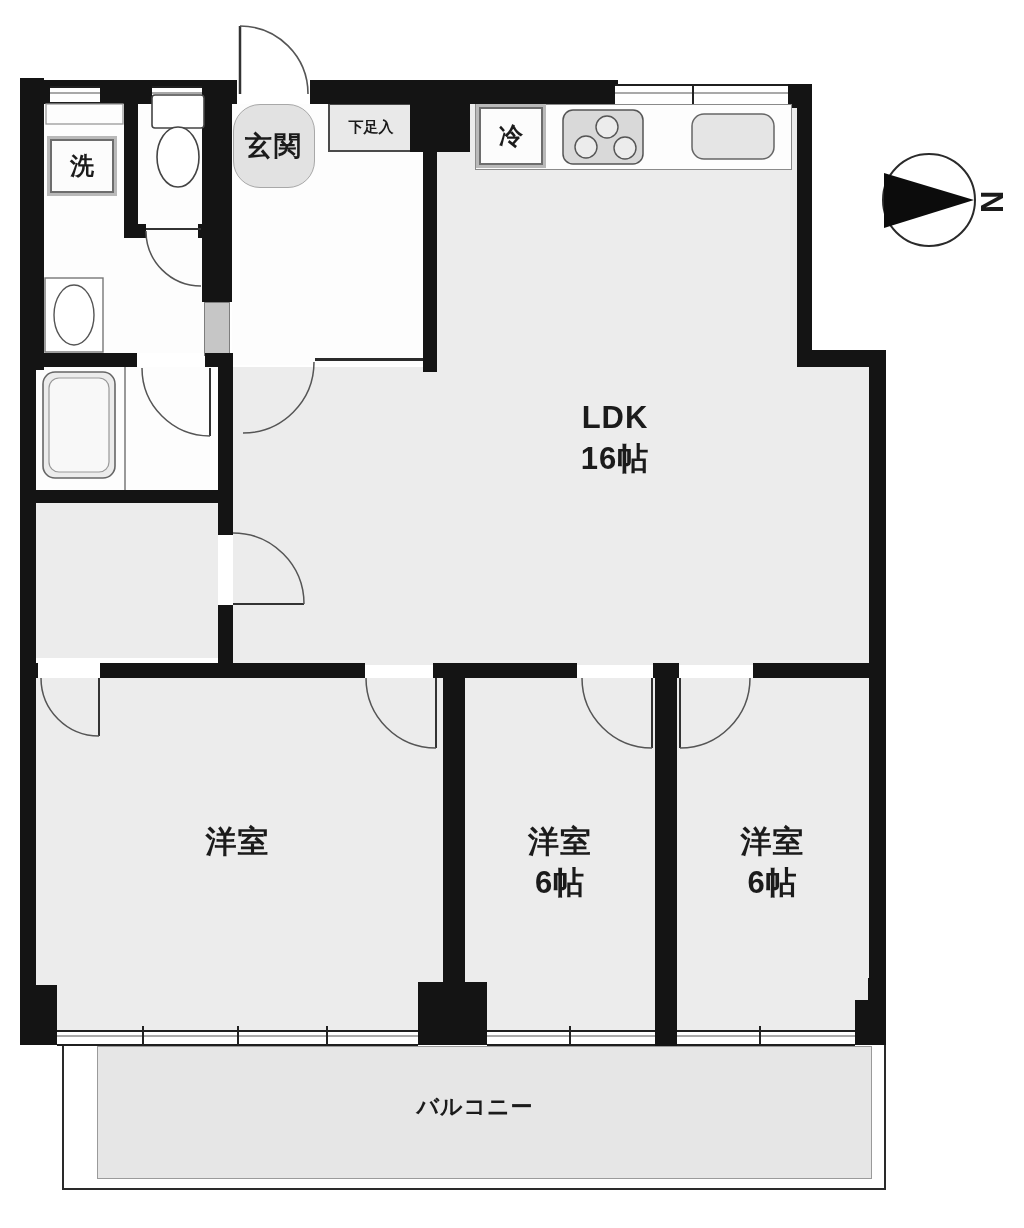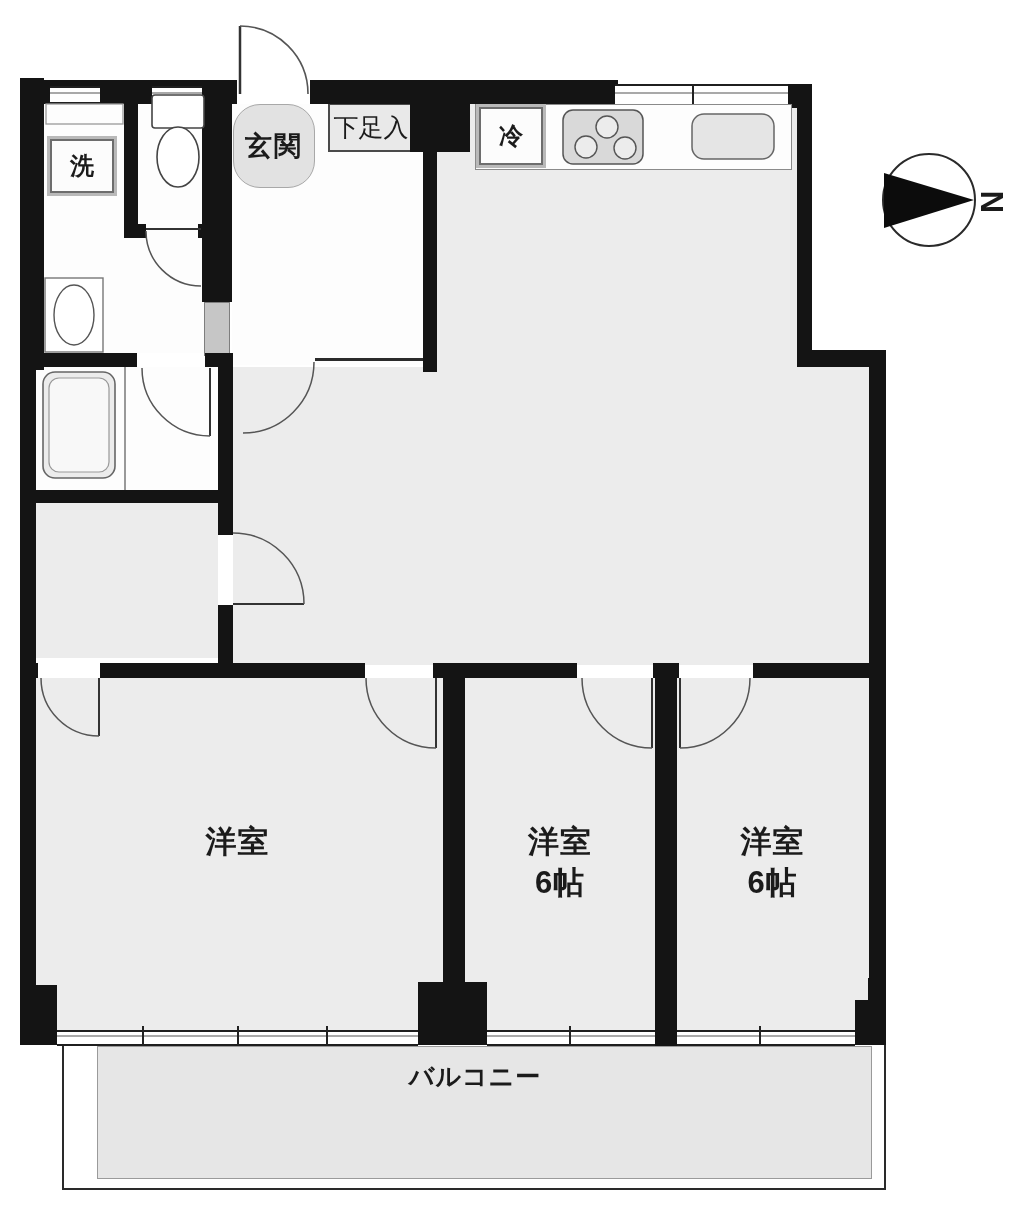--- a/index.html
+++ b/index.html
@@ -35,21 +35,21 @@
   <div class="floor-gray" style="left:465px;top:678px;width:190px;height:352px;"></div>
   <div class="floor-gray" style="left:677px;top:678px;width:192px;height:352px;"></div>
 
   <div class="abs" style="left:62px;top:1044px;width:820px;height:144px;border:2px solid #2a2a2a;border-top:none;"></div>
   <div class="abs" style="left:97px;top:1046px;width:773px;height:131px;background:#e6e6e6;border:1px solid #9a9a9a;"></div>
 
   <div class="graybox" style="left:233px;top:104px;width:80px;height:82px;border-radius:27px;">
     <span style="font-size:27px;font-weight:600;letter-spacing:2px;">玄関</span>
   </div>
   <div class="graybox" style="left:328px;top:103px;width:82px;height:45px;background:#e9e9e9;border:2px solid #4a4a4a;">
-    <span style="font-size:25px;font-weight:400;">下足入</span>
+    <span style="font-size:15px;font-weight:700;">下足入</span>
   </div>
 
   <div class="w" style="left:20px;top:78px;width:24px;height:292px;"></div>
   <div class="w" style="left:20px;top:370px;width:16px;height:620px;"></div>
   <div class="w" style="left:20px;top:985px;width:37px;height:60px;"></div>
 
   <div class="w" style="left:20px;top:80px;width:217px;height:24px;"></div>
   <div class="w" style="left:310px;top:80px;width:308px;height:24px;"></div>
   <div class="w" style="left:410px;top:92px;width:60px;height:60px;"></div>
   <div class="w" style="left:778px;top:84px;width:34px;height:24px;"></div>
@@ -193,30 +193,34 @@
       <line x1="570" y1="1026" x2="570" y2="1046" stroke="#222" stroke-width="2"></line>
       <line x1="760" y1="1026" x2="760" y2="1046" stroke="#222" stroke-width="2"></line>
     </g>
 
     <g>
       <circle cx="929" cy="200" r="46" fill="#ffffff" stroke="#2a2a2a" stroke-width="2"></circle>
       <polygon points="884,173 884,228 974,200" fill="#0c0c0c"></polygon>
     </g>
   </svg>
 
+  <div class="room-label" style="left:520px;top:398px;width:190px;font-size:31px;">
+    <span>LDK</span>
+    <span class="sz">16帖</span>
+  </div>
   <div class="room-label" style="left:140px;top:822px;width:195px;font-size:31px;">
     <span>洋室</span>
   </div>
   <div class="room-label" style="left:475px;top:822px;width:170px;font-size:31px;">
     <span>洋室</span>
     <span class="sz">6帖</span>
   </div>
   <div class="room-label" style="left:685px;top:822px;width:175px;font-size:31px;">
     <span>洋室</span>
     <span class="sz">6帖</span>
   </div>
-  <div class="room-label" style="left:320px;top:1060px;width:310px;font-size:25px;">
+  <div class="room-label" style="left:320px;top:1092px;width:310px;font-size:22px;">
     <span>バルコニー</span>
   </div>
 
   <div class="north-letter" style="left:980px;top:184px;">N</div>
 
 </div>
 
 </body></html>

